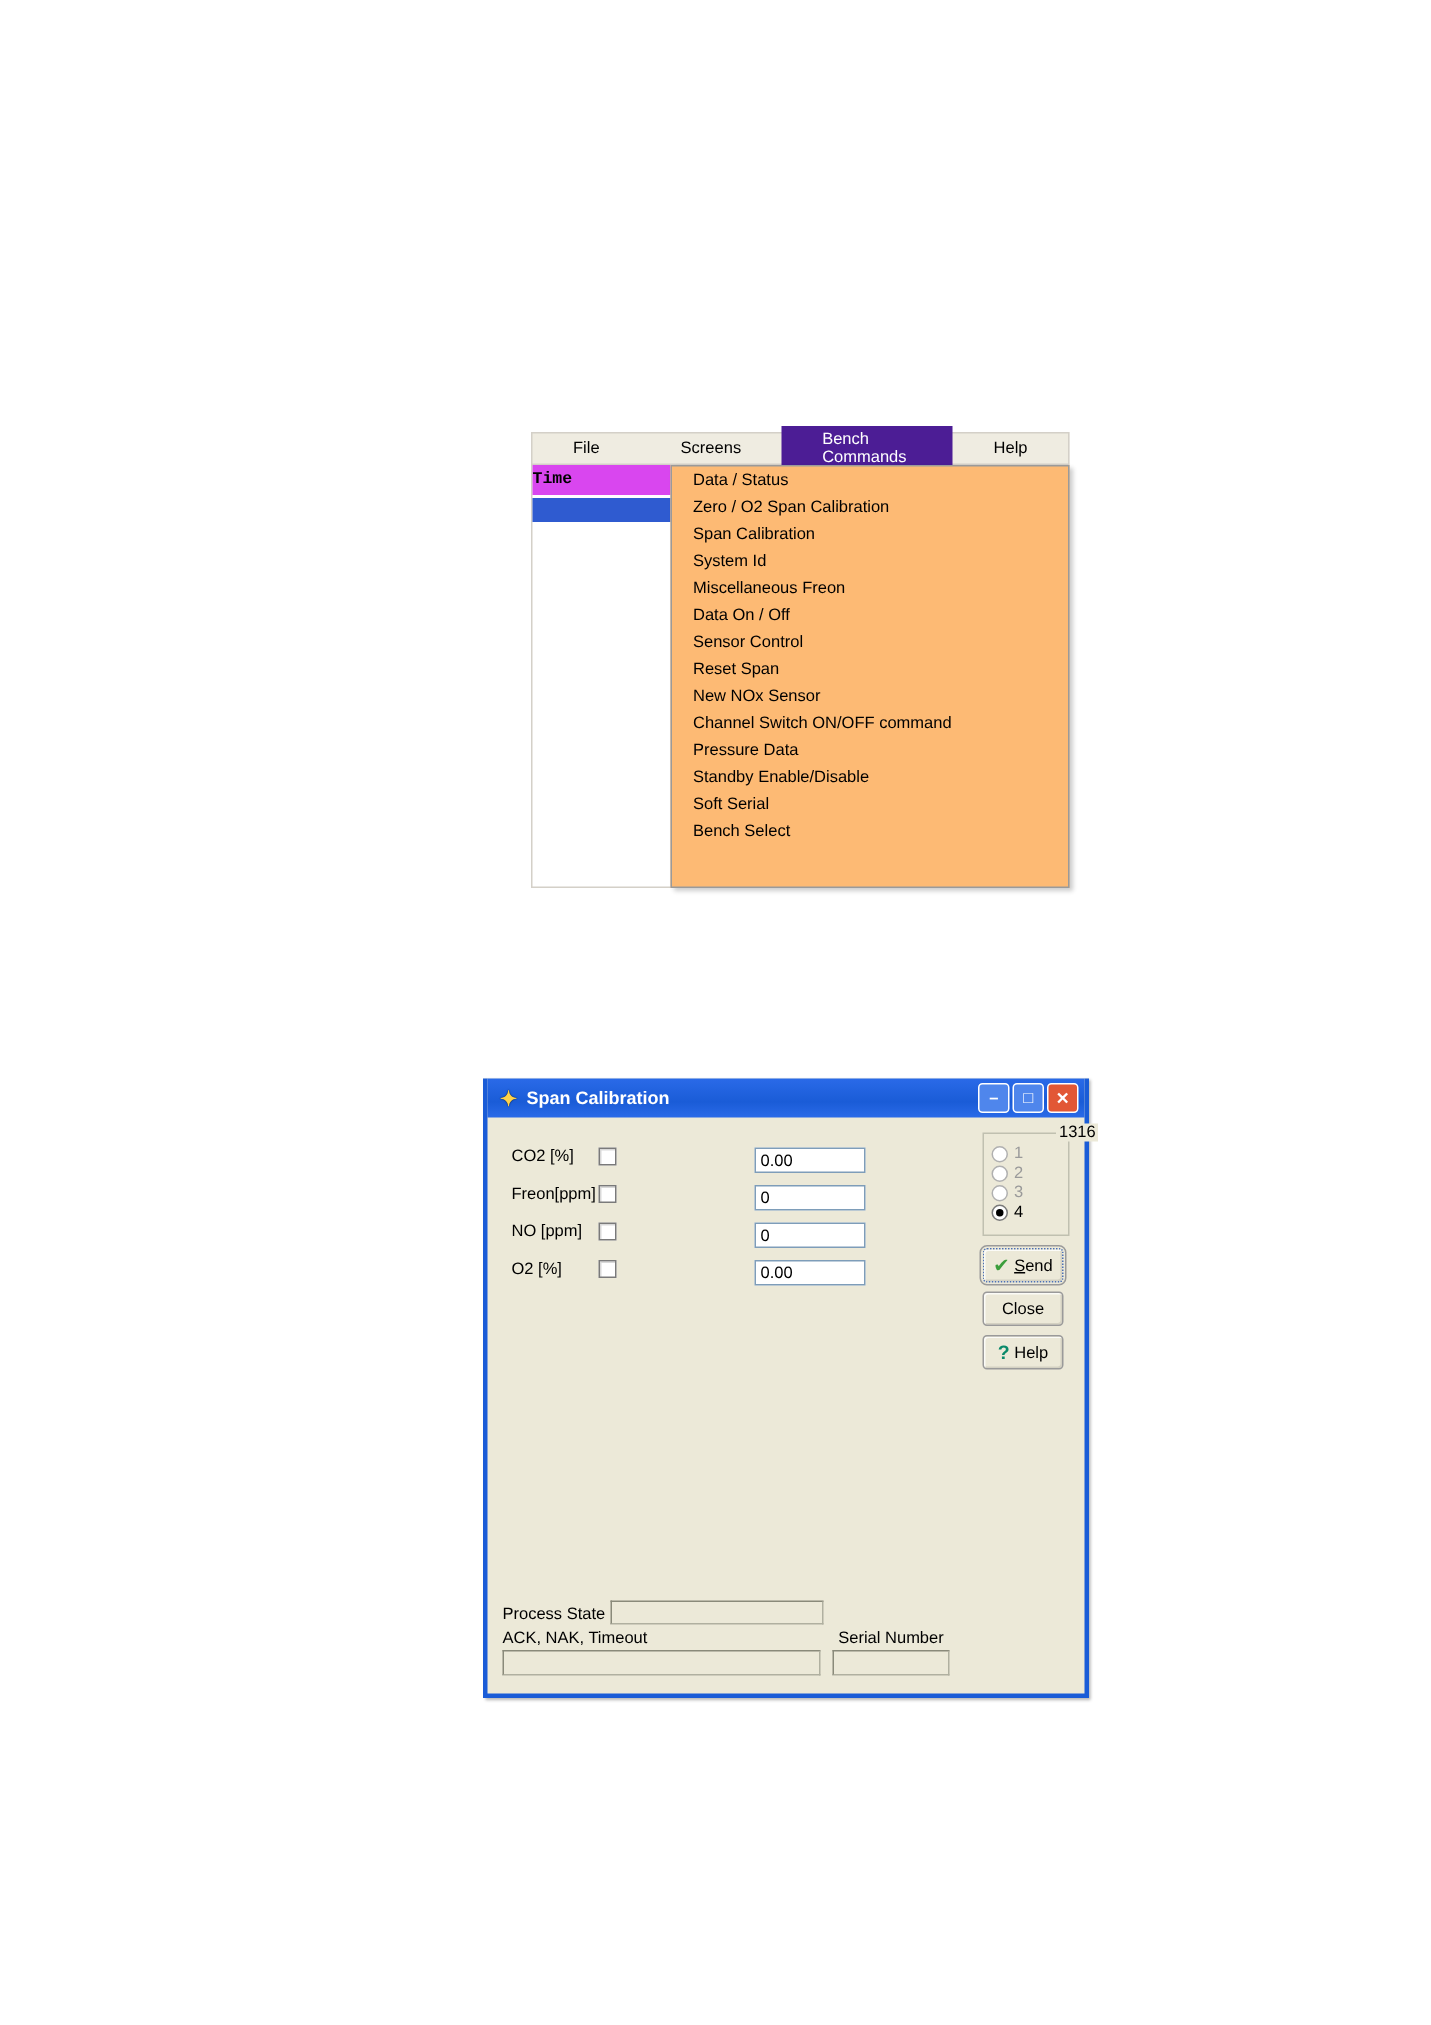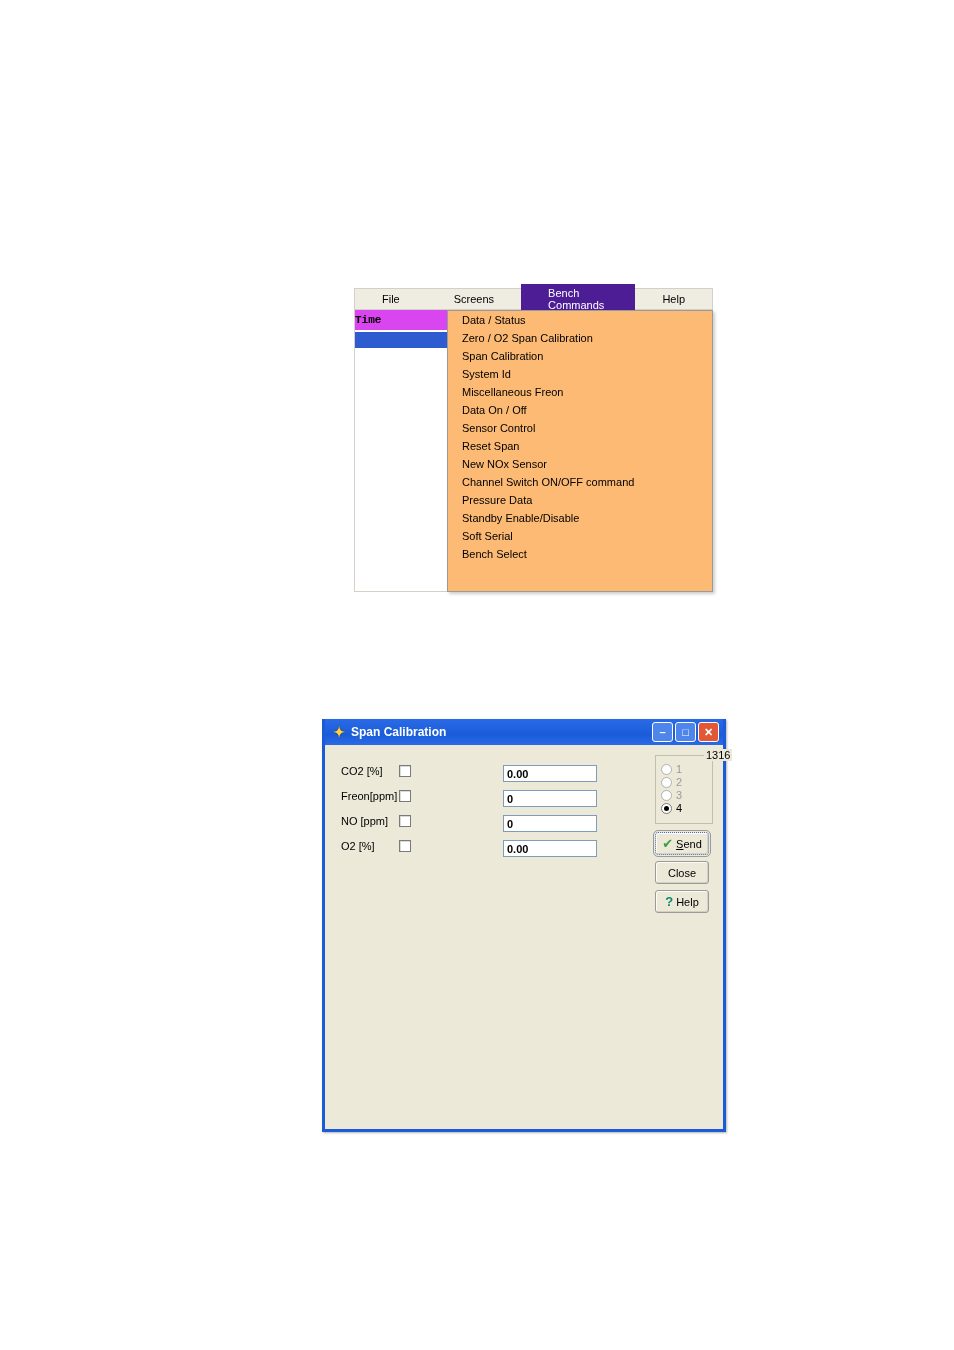--- a/index.html
+++ b/index.html
@@ -136,27 +136,26 @@
     }
     .chk {
       width: 12px; height: 12px;
       border: 1px solid #7a7a7a;
       background: #fff;
       box-shadow: inset 1px 1px 0 rgba(0,0,0,0.15);
       margin-left: 2px;
     }
     .num-input {
       margin-left: 92px;
-      width: 94px;
+      width: 74px;
       height: 17px;
       border: 1px solid #7e9db9;
       background: #fff;
       font-size: 11px;
       padding: 0 3px;
-      font-weight: bold;
     }
 
     .right-panel {
       position: absolute;
       right: 10px;
       top: 10px;
       width: 58px;
     }
     .groupbox {
       border: 1px solid #c0c0b0;
@@ -355,15 +354,31 @@
       </div>
       <div class="btn">
         <span>Close</span>
       </div>
       <div class="btn">
         <span class="icon icon-q">?</span>
         <span>Help</span>
       </div>
     </div>
 
+    <div class="bottom-area">
+      <div class="ps-row">
+        <label>Process State</label>
+        <div class="ps-box"></div>
+      </div>
+      <div class="ack-row">
+        <div style="display:flex;flex-direction:column;">
+          <span class="" style="font-size:11px;margin-bottom:2px;">ACK, NAK, Timeout</span>
+          <div class="ack-box"></div>
+        </div>
+        <div class="serial-wrap">
+          <span class="serial-label">Serial Number</span>
+          <div class="serial-box"></div>
+        </div>
+      </div>
+    </div>
 
   </div>
 </div>
 
 </body></html>

